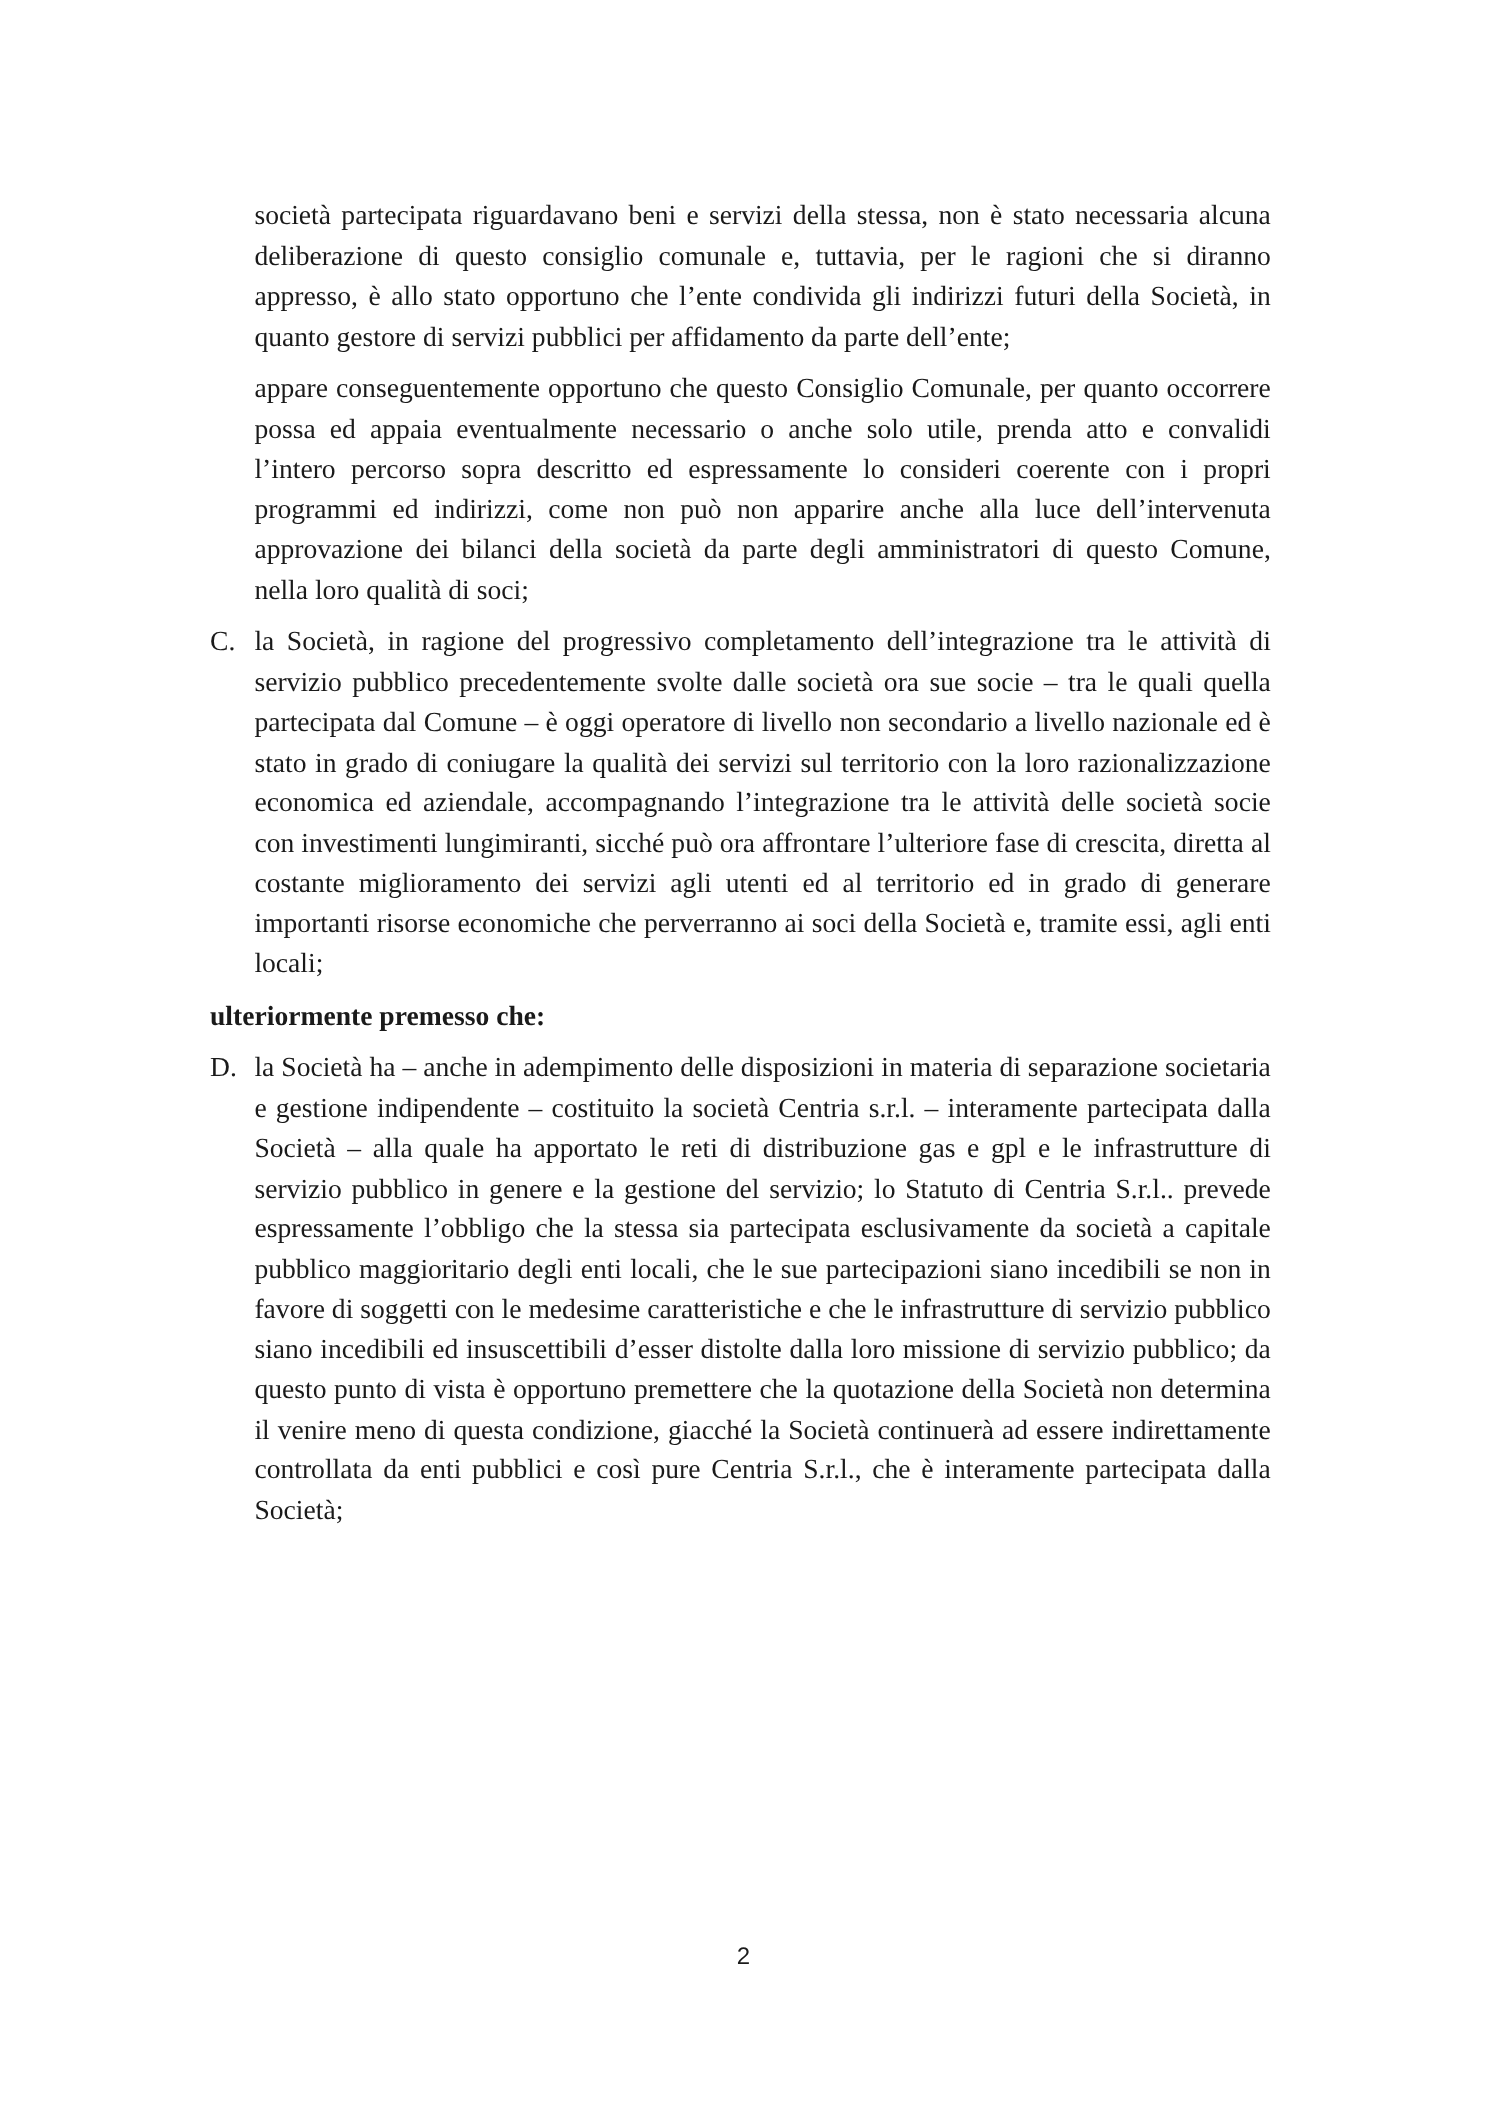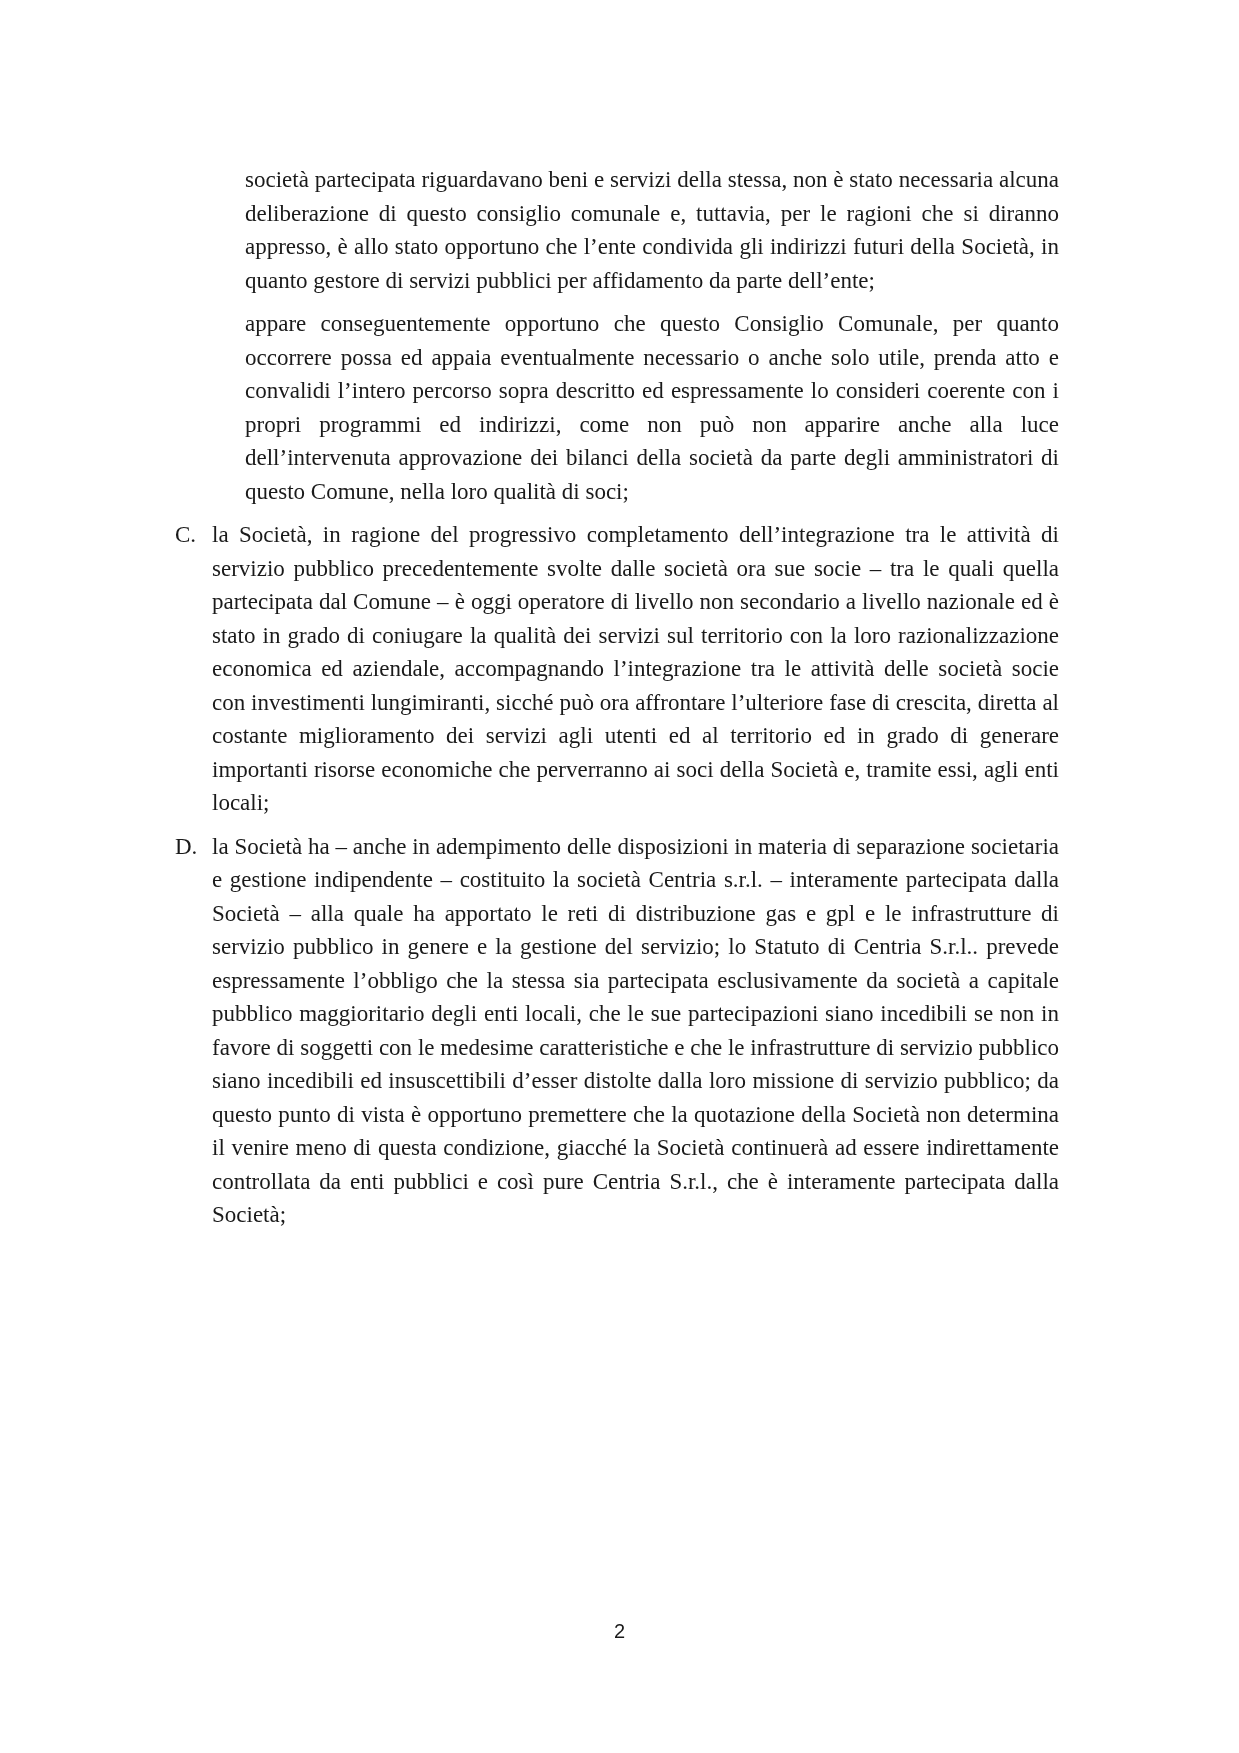--- a/index.html
+++ b/index.html
@@ -9,21 +9,21 @@
       color: #1a1a1a;
     }
     .page { position: absolute; left: 0; top: 0; width: 1239px; height: 1753px; }
     .body-text {
       position: absolute; left: 212px; top: 163px; width: 847px;
     }
     p {
       margin: 0; font-size: 23px; line-height: 33.5px; text-align: justify;
       text-align-last: left;
     }
-    .para { margin-bottom: 10px; margin-left: 33px; }
+    .para { margin-bottom: 10px; }
     .item { position: relative; margin-left: 0; }
     .item-label {
       position: absolute; left: -37px; top: 0; font-size: 23px; line-height: 33.5px;
     }
     .heading { font-weight: bold; margin: 6px 0 10px -37px; }
     .page-number {
       position: absolute; left: 0; width: 1239px; top: 1620px;
       text-align: center; font-size: 20px;
       font-family: "Liberation Sans", "DejaVu Sans", sans-serif;
     }
@@ -36,20 +36,21 @@
 
     <p class="para">società partecipata riguardavano beni e servizi della stessa, non è stato necessaria alcuna deliberazione di questo consiglio comunale e, tuttavia, per le ragioni che si diranno appresso, è allo stato opportuno che l’ente condivida gli indirizzi futuri della Società, in quanto gestore di servizi pubblici per affidamento da parte dell’ente;</p>
 
     <p class="para">appare conseguentemente opportuno che questo Consiglio Comunale, per quanto occorrere possa ed appaia eventualmente necessario o anche solo utile, prenda atto e convalidi l’intero percorso sopra descritto ed espressamente lo consideri coerente con i propri programmi ed indirizzi, come non può non apparire anche alla luce dell’intervenuta approvazione dei bilanci della società da parte degli amministratori di questo Comune, nella loro qualità di soci;</p>
 
     <div class="item para">
       <span class="item-label">C.</span>
       <p>la Società, in ragione del progressivo completamento dell’integrazione tra le attività di servizio pubblico precedentemente svolte dalle società ora sue socie – tra le quali quella partecipata dal Comune – è oggi operatore di livello non secondario a livello nazionale ed è stato in grado di coniugare la qualità dei servizi sul territorio con la loro razionalizzazione economica ed aziendale, accompagnando l’integrazione tra le attività delle società socie con investimenti lungimiranti, sicché può ora affrontare l’ulteriore fase di crescita, diretta al costante miglioramento dei servizi agli utenti ed al territorio ed in grado di generare importanti risorse economiche che perverranno ai soci della Società e, tramite essi, agli enti locali;</p>
     </div>
 
+    <p class="heading">ulteriormente premesso che:</p>
 
     <div class="item para">
       <span class="item-label">D.</span>
       <p>la Società ha – anche in adempimento delle disposizioni in materia di separazione societaria e gestione indipendente – costituito la società Centria s.r.l. – interamente partecipata dalla Società – alla quale ha apportato le reti di distribuzione gas e gpl e le infrastrutture di servizio pubblico in genere e la gestione del servizio; lo Statuto di Centria S.r.l.. prevede espressamente l’obbligo che la stessa sia partecipata esclusivamente da società a capitale pubblico maggioritario degli enti locali, che le sue partecipazioni siano incedibili se non in favore di soggetti con le medesime caratteristiche  e che le infrastrutture di servizio pubblico siano incedibili ed insuscettibili d’esser distolte dalla loro missione di servizio pubblico; da questo punto di vista è opportuno premettere che la quotazione della Società non determina il venire meno di questa condizione, giacché la Società continuerà ad essere indirettamente controllata da enti pubblici e così pure Centria S.r.l., che è interamente partecipata dalla Società;</p>
     </div>
 
 
   </div>
 
   <div class="page-number">2</div>

